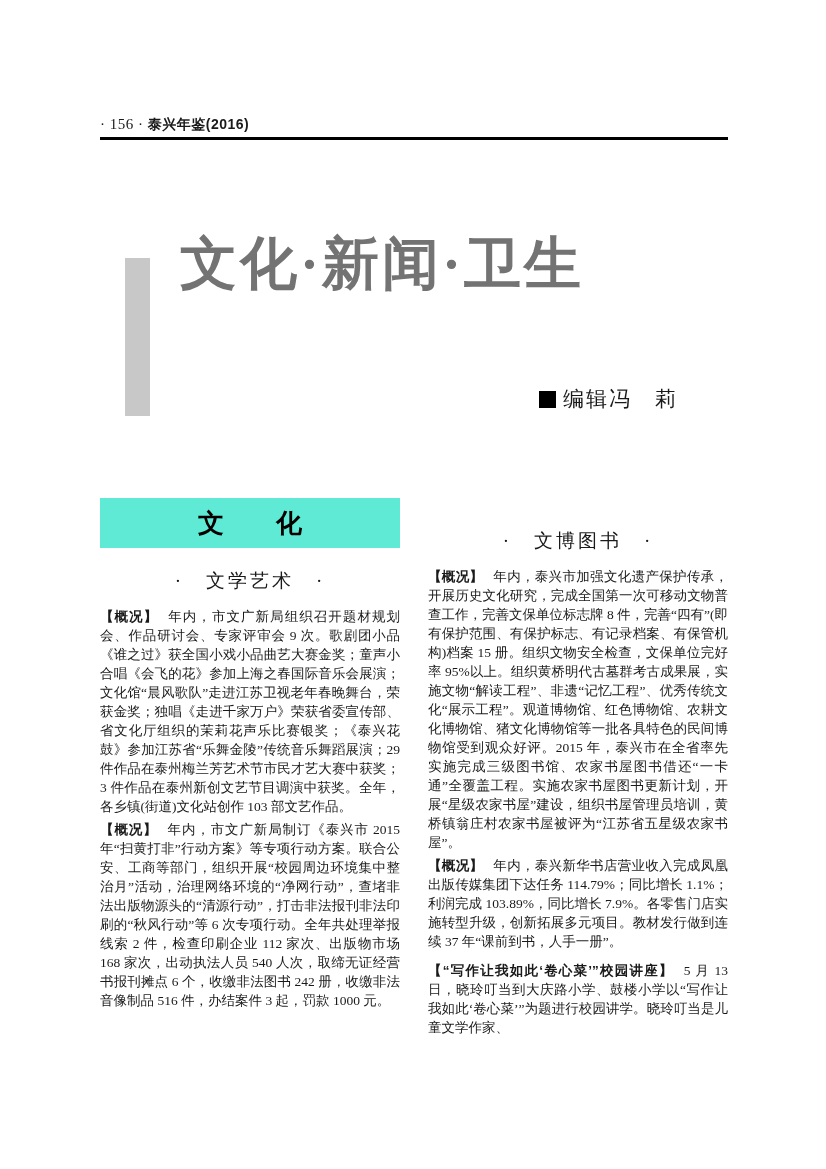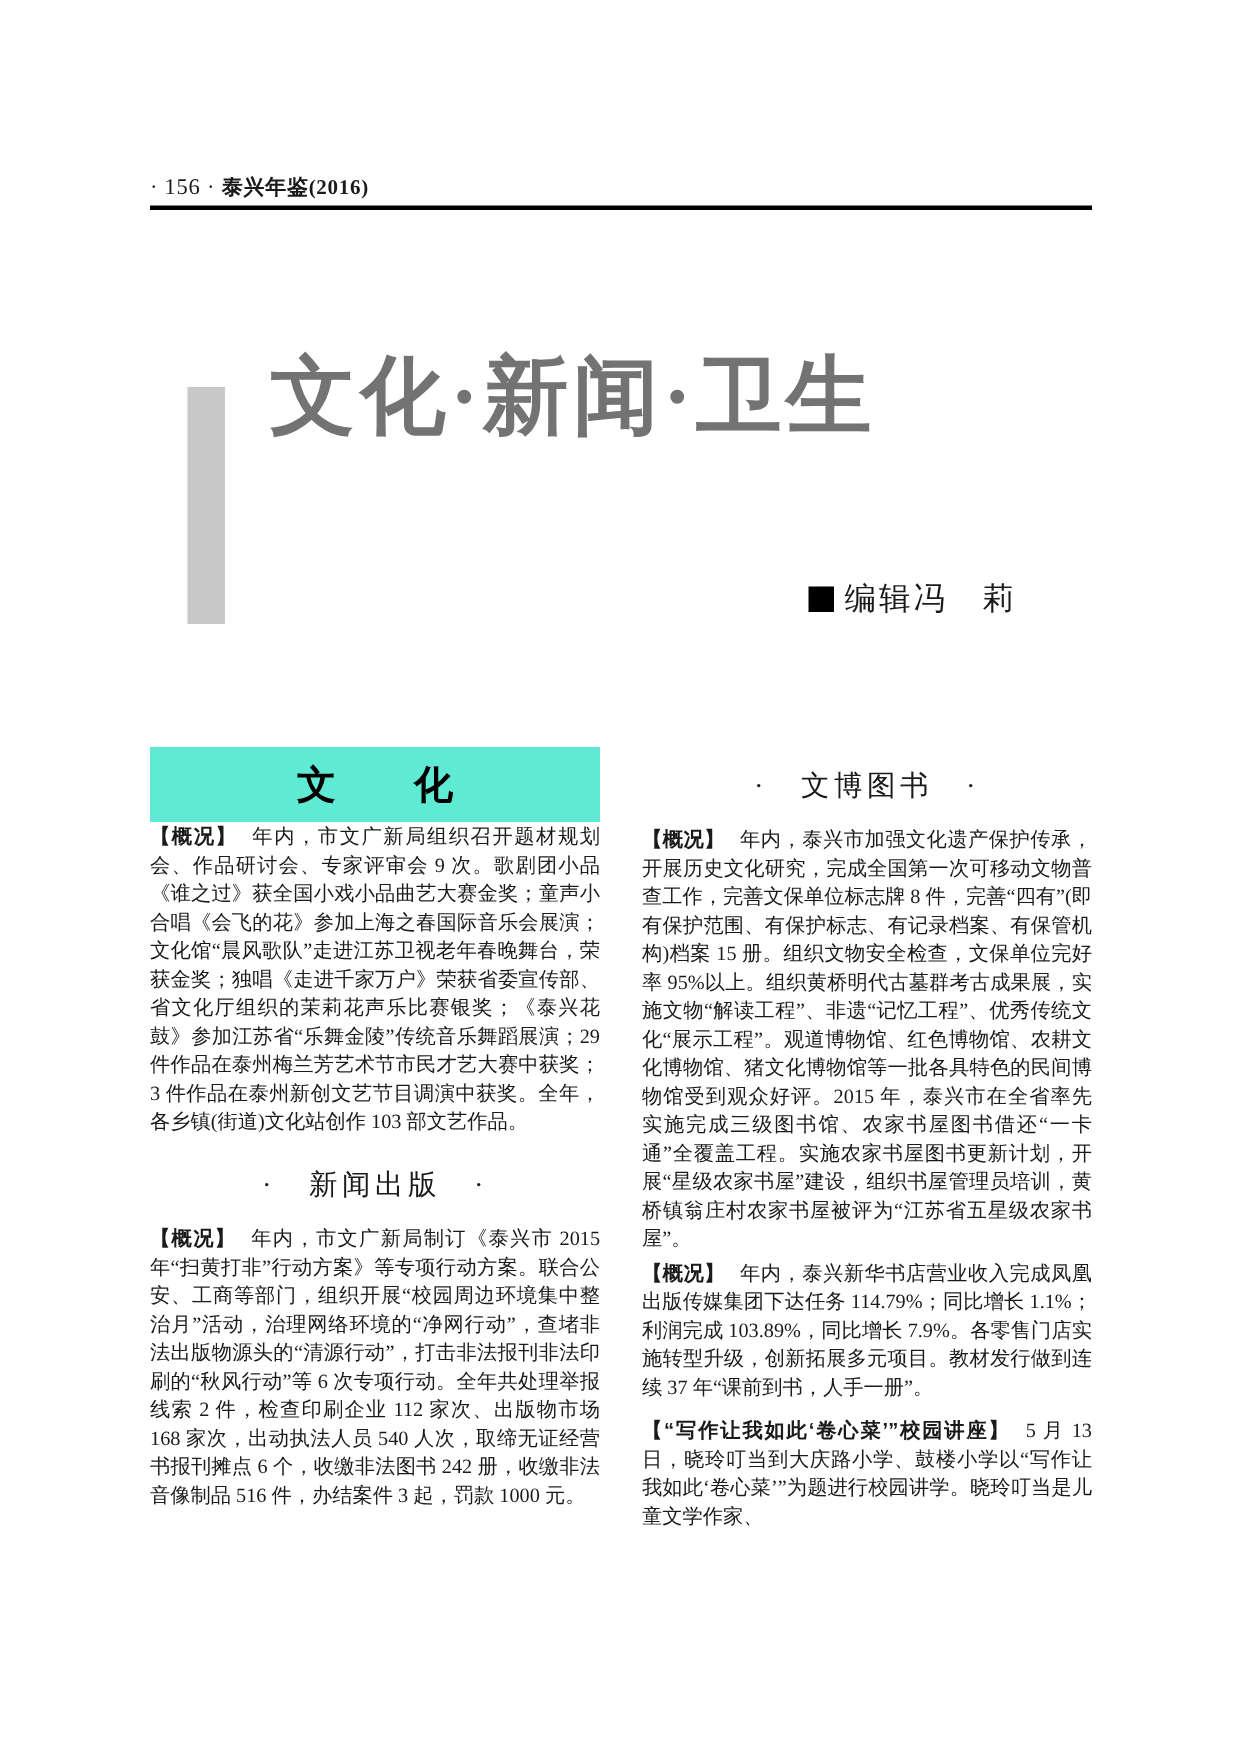--- a/index.html
+++ b/index.html
@@ -7,21 +7,21 @@
     width:826px;height:1169px;position:relative;background:#ffffff;
     font-family:"Liberation Serif","DejaVu Serif",serif;color:#1a1a1a;
     overflow:hidden;
   }
   
   .running-head{
     position:absolute;left:100px;top:116px;width:628px;
     font-size:15px;letter-spacing:.5px;white-space:nowrap;
   }
   .running-head .pageno{font-family:"Liberation Serif",serif;}
-  .running-head .booktitle{font-family:Liberation Serif, serif;font-weight:700;font-size:14px;}
+  .running-head .booktitle{font-family:Liberation Sans, sans-serif;font-weight:700;font-size:14px;}
   .head-rule{
     position:absolute;left:100px;top:137px;width:628px;height:3px;background:#000;
   }
   
   .chapter-bar{
     position:absolute;left:125px;top:258px;width:25px;height:158px;background:#c8c8c8;
   }
   .chapter-title{
     position:absolute;left:180px;top:226px;margin:0;
     font-size:57px;font-weight:700;letter-spacing:3px;
@@ -43,21 +43,21 @@
   .banner{
     height:50px;line-height:50px;text-align:center;background:#5eead4;
     font-family:"Liberation Sans","DejaVu Sans",sans-serif;
     font-size:26px;font-weight:700;color:#000;
   }
   .sub{
     text-align:center;font-size:19px;font-weight:400;letter-spacing:3px;
     margin:20px 0 13px;font-family:"Liberation Serif","DejaVu Serif",serif;
     white-space:nowrap;
   }
-  .col-right .sub:first-child{margin-top:13px;text-align:center;}
+  .col-right .sub:first-child{margin-top:30px;text-align:center;}
   .body{
     font-size:13.5px;line-height:19px;text-align:justify;text-justify:inter-ideograph;
     margin:0 0 4px 0;
   }
   .body .lead{
     font-weight:700;font-family:"Liberation Sans","DejaVu Sans",sans-serif;
     margin-right:10px;font-size:13.5px;
   }
   .entry{margin-top:10px;}
 </style>
@@ -79,23 +79,23 @@
     <span class="sq"></span>
     <span>编辑</span>
     <span class="ename">冯　莉</span>
   </div>
 
   <div class="columns">
 
     <div class="col col-left">
       <div class="banner">文　　化</div>
 
+      <h3 class="sub">·　文学艺术　·</h3>
       <p class="body"><span class="lead">【概况】</span><span>年内，市文广新局组织召开题材规划会、作品研讨会、专家评审会 9 次。歌剧团小品《谁之过》获全国小戏小品曲艺大赛金奖；童声小合唱《会飞的花》参加上海之春国际音乐会展演；文化馆“晨风歌队”走进江苏卫视老年春晚舞台，荣获金奖；独唱《走进千家万户》荣获省委宣传部、省文化厅组织的茉莉花声乐比赛银奖；《泰兴花鼓》参加江苏省“乐舞金陵”传统音乐舞蹈展演；29 件作品在泰州梅兰芳艺术节市民才艺大赛中获奖；3 件作品在泰州新创文艺节目调演中获奖。全年，各乡镇(街道)文化站创作 103 部文艺作品。</span></p>
 
-      <h3 class="sub">·　新闻出版　·</h3>
       <p class="body"><span class="lead">【概况】</span><span>年内，市文广新局制订《泰兴市 2015 年“扫黄打非”行动方案》等专项行动方案。联合公安、工商等部门，组织开展“校园周边环境集中整治月”活动，治理网络环境的“净网行动”，查堵非法出版物源头的“清源行动”，打击非法报刊非法印刷的“秋风行动”等 6 次专项行动。全年共处理举报线索 2 件，检查印刷企业 112 家次、出版物市场 168 家次，出动执法人员 540 人次，取缔无证经营书报刊摊点 6 个，收缴非法图书 242 册，收缴非法音像制品 516 件，办结案件 3 起，罚款 1000 元。</span></p>
     </div>
 
     <div class="col col-right">
       <h3 class="sub">·　文博图书　·</h3>
       <p class="body"><span class="lead">【概况】</span><span>年内，泰兴市加强文化遗产保护传承，开展历史文化研究，完成全国第一次可移动文物普查工作，完善文保单位标志牌 8 件，完善“四有”(即有保护范围、有保护标志、有记录档案、有保管机构)档案 15 册。组织文物安全检查，文保单位完好率 95%以上。组织黄桥明代古墓群考古成果展，实施文物“解读工程”、非遗“记忆工程”、优秀传统文化“展示工程”。观道博物馆、红色博物馆、农耕文化博物馆、猪文化博物馆等一批各具特色的民间博物馆受到观众好评。2015 年，泰兴市在全省率先实施完成三级图书馆、农家书屋图书借还“一卡通”全覆盖工程。实施农家书屋图书更新计划，开展“星级农家书屋”建设，组织书屋管理员培训，黄桥镇翁庄村农家书屋被评为“江苏省五星级农家书屋”。</span></p>
 
       <p class="body"><span class="lead">【概况】</span><span>年内，泰兴新华书店营业收入完成凤凰出版传媒集团下达任务 114.79%；同比增长 1.1%；利润完成 103.89%，同比增长 7.9%。各零售门店实施转型升级，创新拓展多元项目。教材发行做到连续 37 年“课前到书，人手一册”。</span></p>
 
       <p class="body entry"><span class="lead">【“写作让我如此‘卷心菜’”校园讲座】</span><span>5 月 13 日，晓玲叮当到大庆路小学、鼓楼小学以“写作让我如此‘卷心菜’”为题进行校园讲学。晓玲叮当是儿童文学作家、</span></p>

